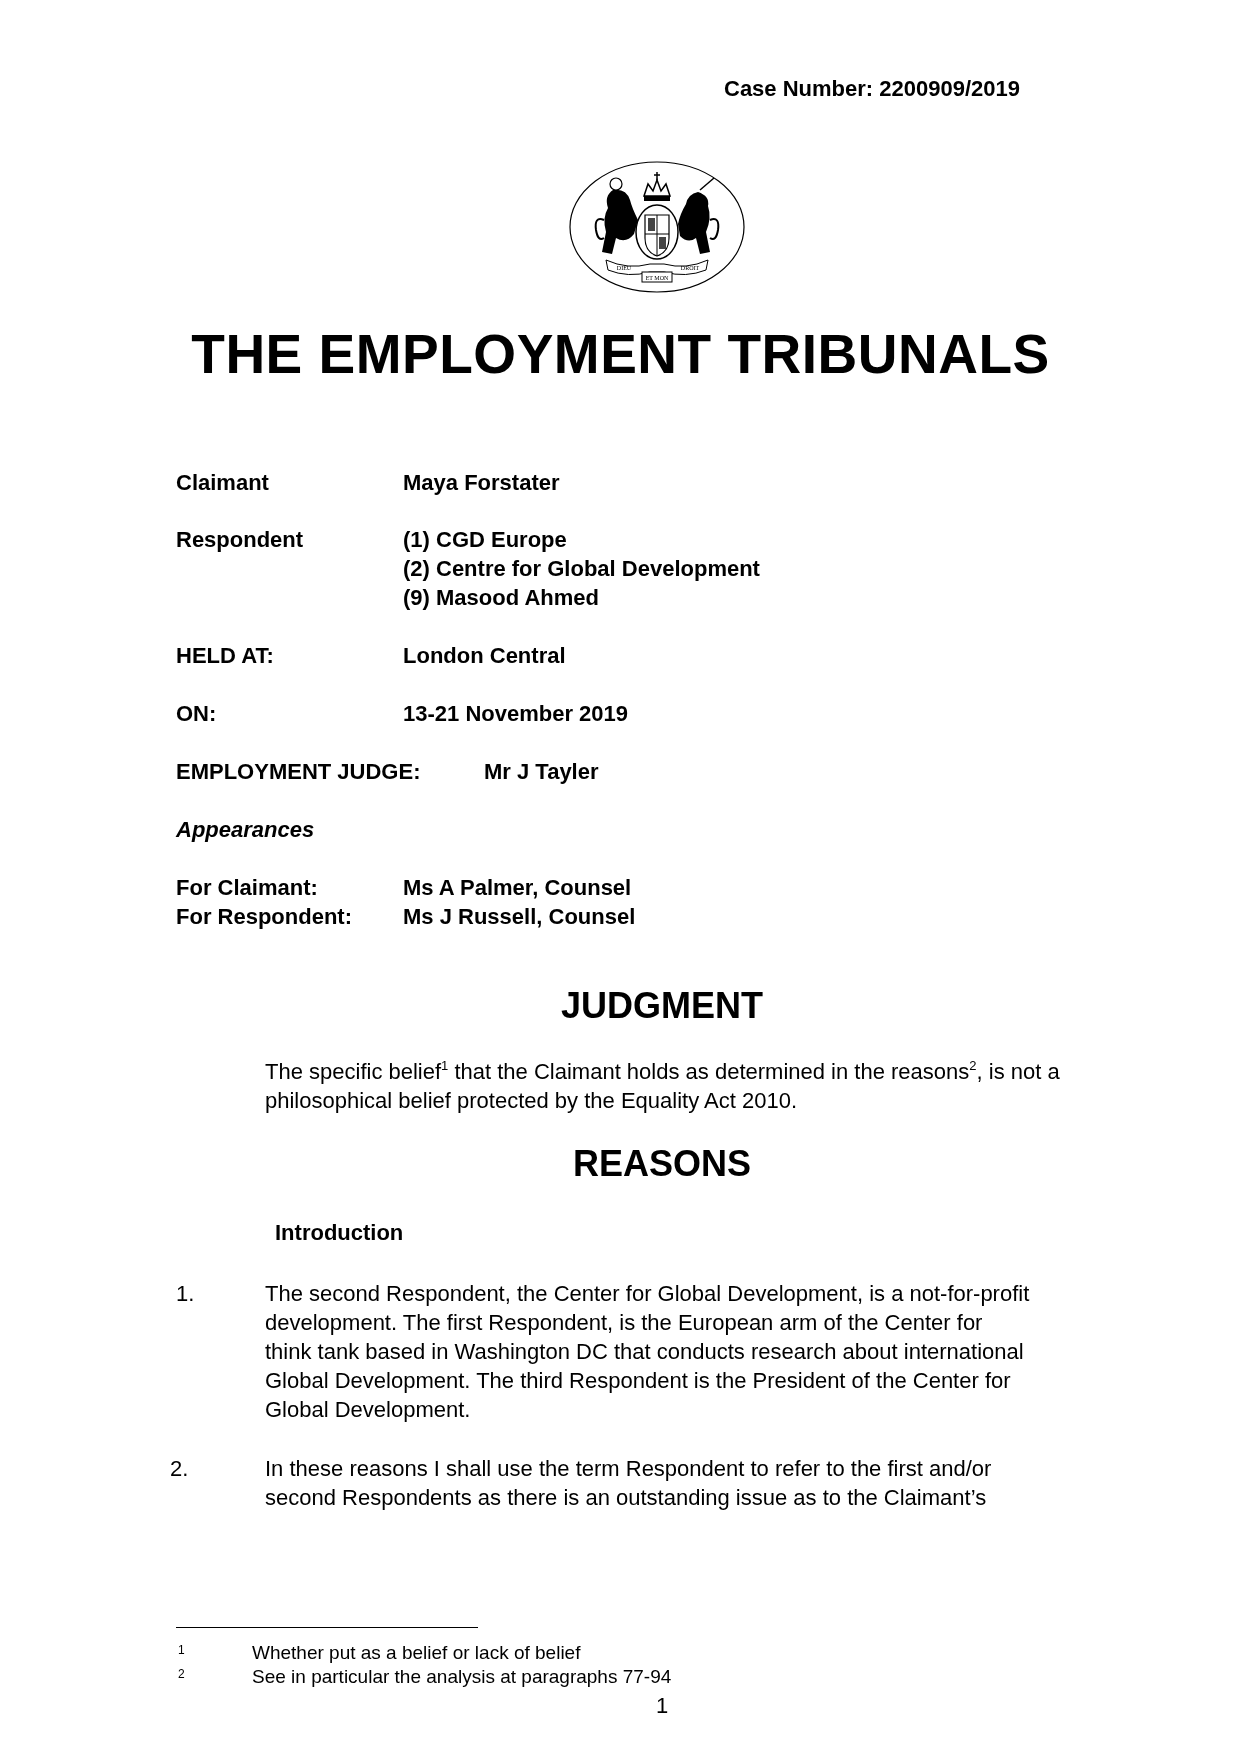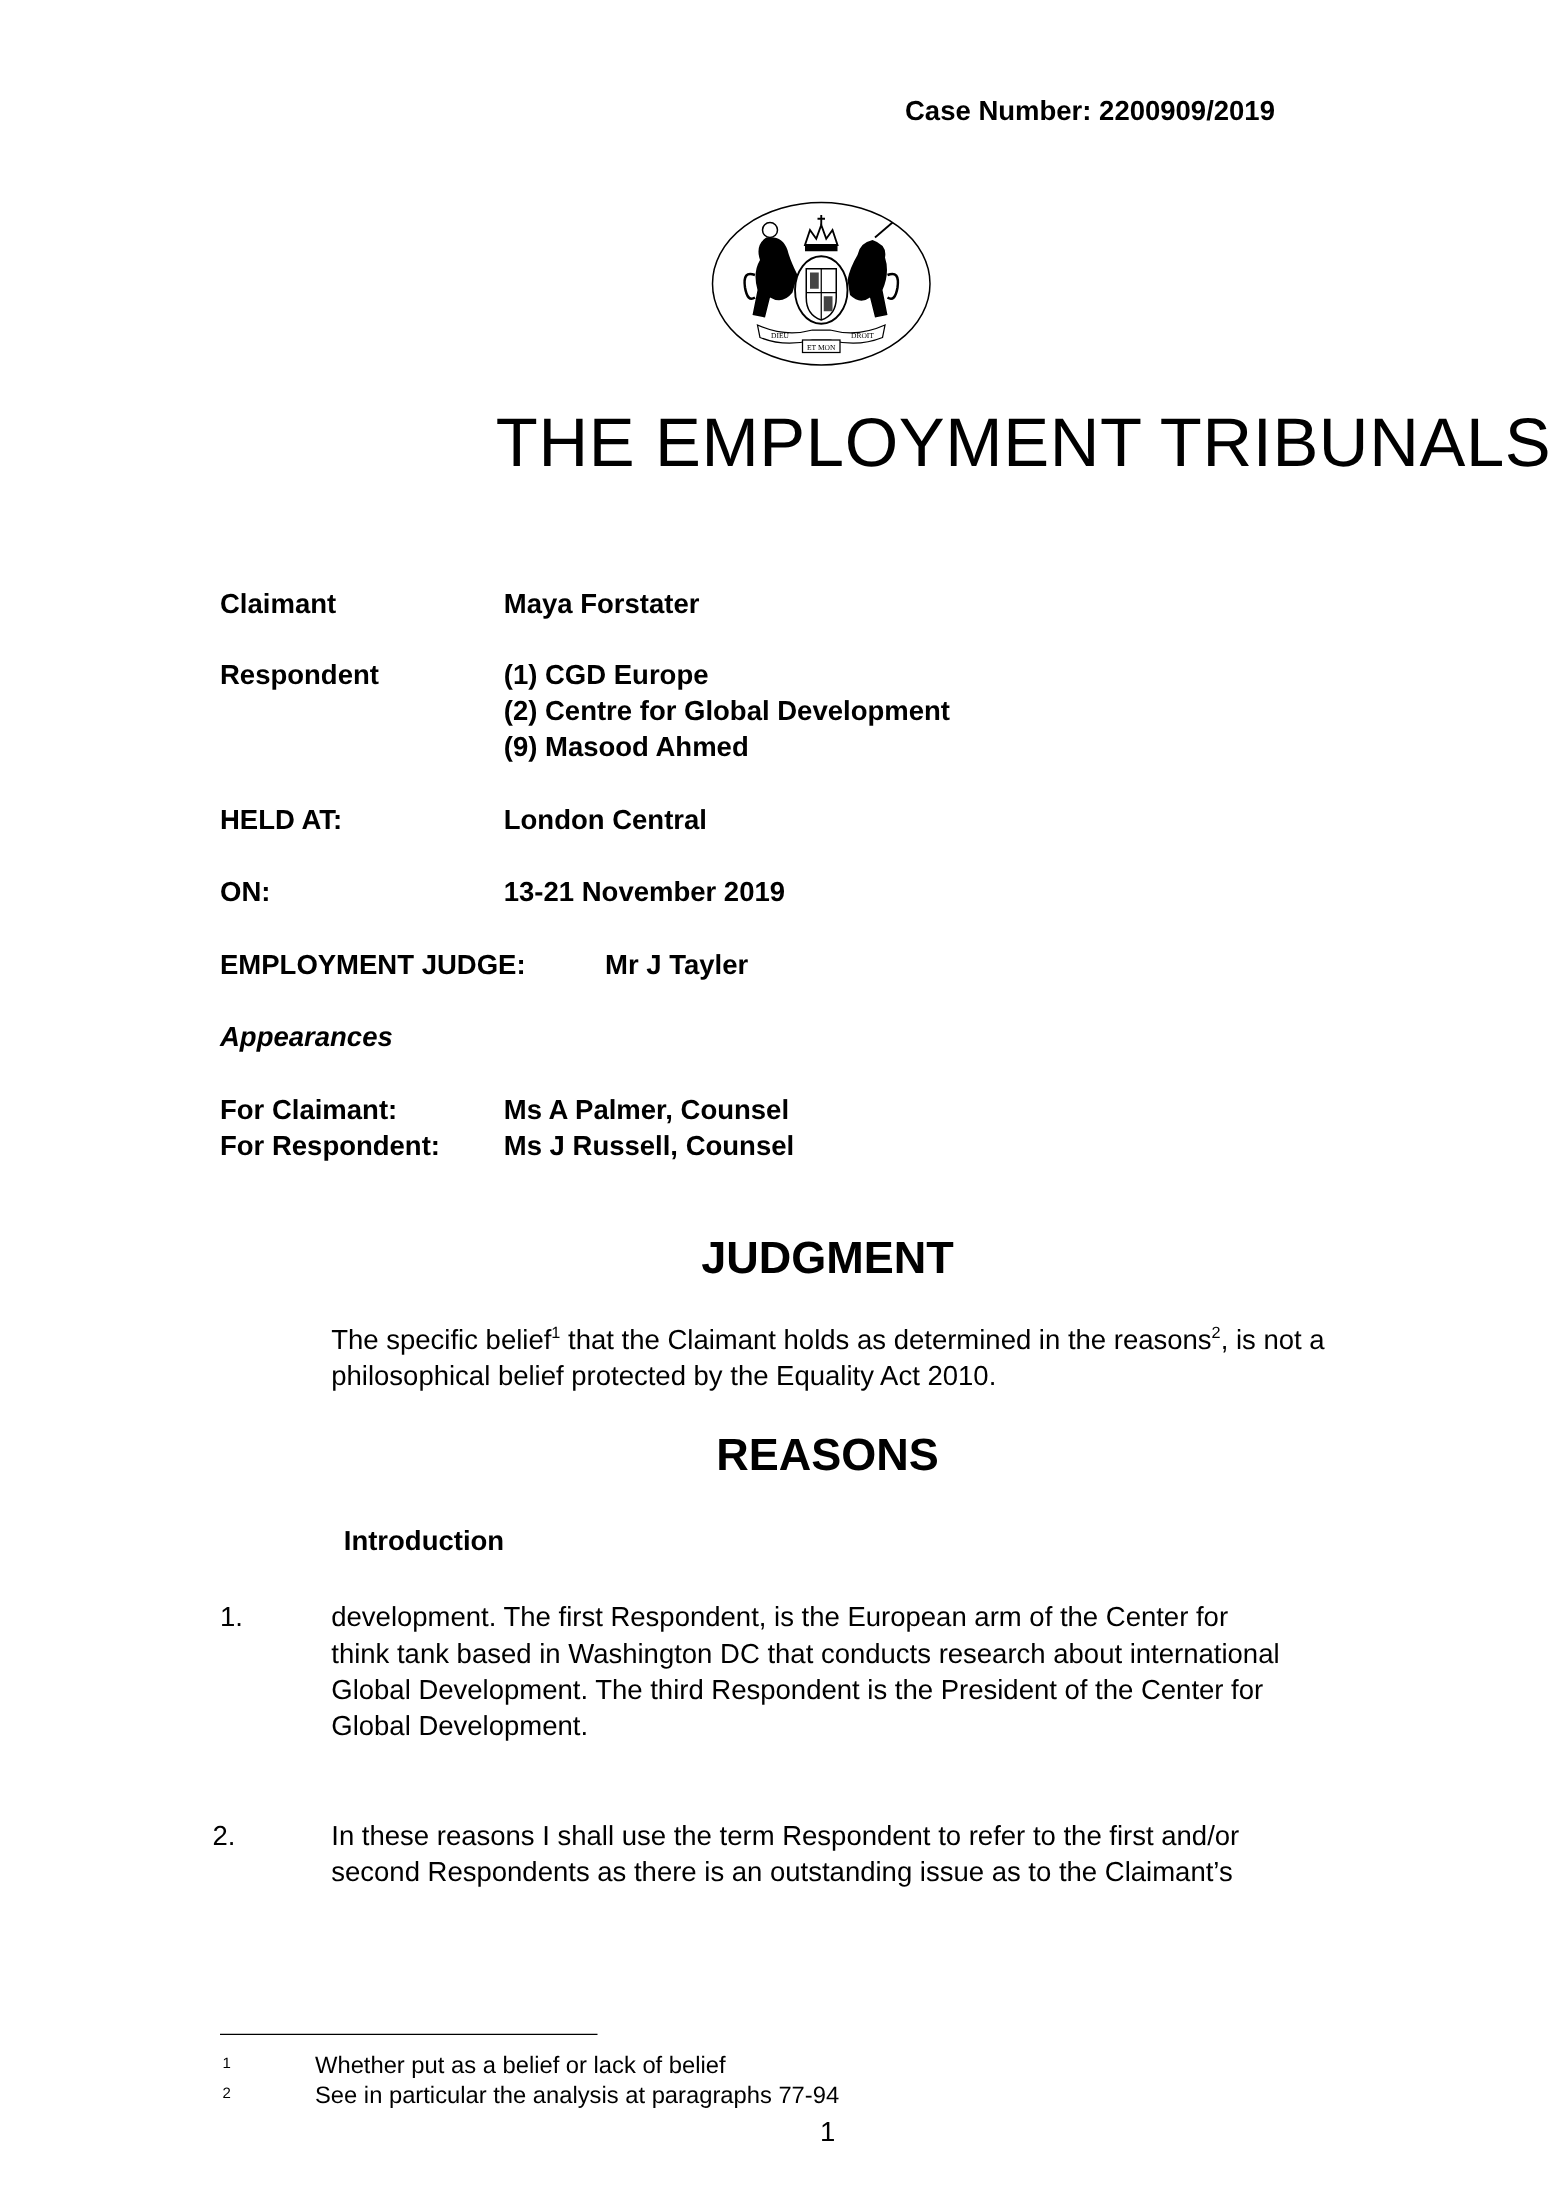--- a/index.html
+++ b/index.html
@@ -1,22 +1,22 @@
 <!DOCTYPE html>
 <html><head>
 <meta charset="utf-8">
 <style>
   html, body { margin: 0; padding: 0; background: #ffffff; }
   body { width: 1241px; height: 1754px; position: relative; overflow: hidden;
          font-family: "Liberation Sans", sans-serif; color: #000000; }
   .abs { position: absolute; }
   .case-number { left: 724px; top: 76px; font-size: 22px; font-weight: bold; }
   .emblem { left: 568px; top: 160px; width: 178px; height: 134px; }
-  .title { left: 0; width: 1241px; top: 322px; text-align: right;
-           font-size: 55px; font-weight: normal; letter-spacing: 0.5px; }
+  .title { left: 0; width: 1241px; top: 322px; text-align: center;
+           font-size: 55px; font-weight: bold; letter-spacing: 0.5px; }
   .meta { left: 176px; font-size: 22px; font-weight: bold; line-height: 29px; }
   .meta .lbl { position: absolute; left: 0; top: 0; white-space: nowrap; }
   .meta .val { position: absolute; left: 227px; top: 0; white-space: nowrap; }
   .meta .val.judge { left: 308px; }
   .italic { font-style: italic; }
   .heading { left: 0; width: 1324px; text-align: center; font-size: 36px; font-weight: bold; }
   .body-text { font-size: 22px; line-height: 29px; }
   .judgment-text { left: 265px; top: 1057px; width: 900px; }
   sup { font-size: 13px; line-height: 0; vertical-align: 9px; }
   .intro { left: 275px; top: 1220px; font-size: 22px; font-weight: bold; text-align: center; }
@@ -110,20 +110,21 @@
 <div class="abs heading" style="top:985px;">JUDGMENT</div>
 
 <div class="abs body-text judgment-text"><span>The specific belief</span><sup>1</sup><span> that the Claimant holds as determined in the reasons</span><sup>2</sup><span>, is not a philosophical belief protected by the Equality Act 2010.</span></div>
 
 <div class="abs heading" style="top:1143px;">REASONS</div>
 
 <div class="abs intro">Introduction</div>
 
 <div class="abs para-num body-text" style="top:1279px;">1.</div>
 <div class="abs para-text body-text" style="top:1279px;">
+  <div>The second Respondent, the Center for Global Development, is a not-for-profit</div>
   <div>development. The first Respondent, is the European arm of the Center for</div>
   <div>think tank based in Washington DC that conducts research about international</div>
   <div>Global Development. The third Respondent is the President of the Center for</div>
   <div>Global Development.</div>
 </div>
 
 <div class="abs para-num body-text" style="top:1454px; left:170px;">2.</div>
 <div class="abs para-text body-text" style="top:1454px;">
   <div>In these reasons I shall use the term Respondent to refer to the first and/or</div>
   <div>second Respondents as there is an outstanding issue as to the Claimant’s</div>

